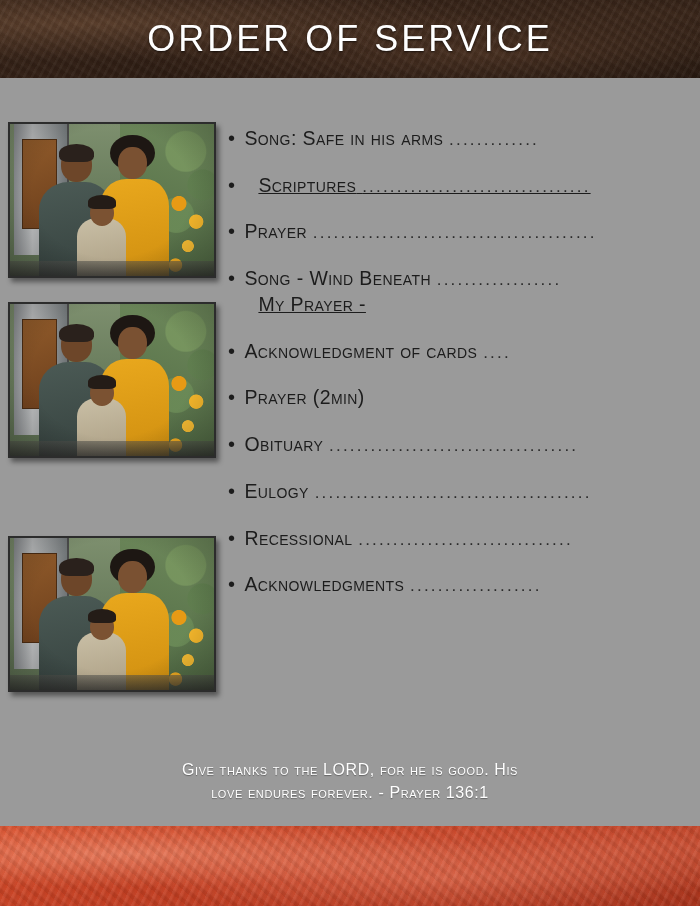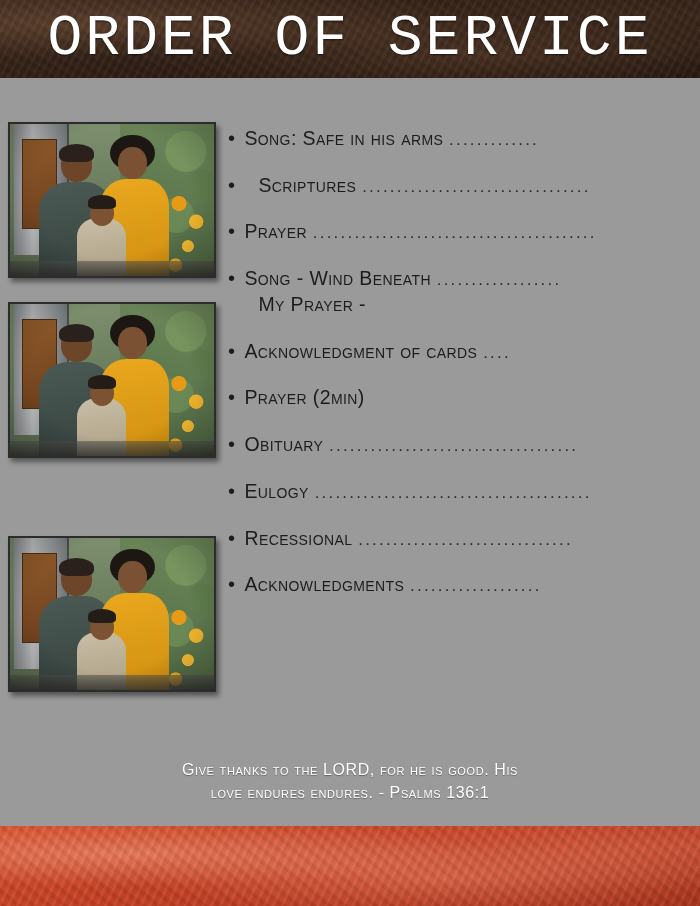--- a/index.html
+++ b/index.html
@@ -41,22 +41,22 @@
     inset: 0;
     background:
       repeating-linear-gradient(118deg, rgba(255,255,255,0.035) 0px, rgba(255,255,255,0.035) 2px, rgba(0,0,0,0.04) 3px, rgba(0,0,0,0.0) 7px),
       repeating-linear-gradient(32deg, rgba(0,0,0,0.05) 0px, rgba(0,0,0,0.05) 3px, rgba(255,255,255,0.02) 5px, rgba(255,255,255,0.0) 9px);
     pointer-events: none;
   }
   .header-title {
     position: relative;
     z-index: 2;
     color: #ffffff;
-    font-family: Liberation Mono, monospace;
-    font-size: 58px;
+    font-family: Liberation Sans, sans-serif;
+    font-size: 36px;
     letter-spacing: 3.0px;
     text-align: center;
     line-height: 78px;
     font-weight: normal;
     text-shadow: 0 1px 2px rgba(0,0,0,0.6);
   }
 
   
   .body-area {
     position: absolute;
@@ -252,20 +252,21 @@
     font-size: 20px;
     line-height: 1.25;
     color: #1c1c1c;
   }
   .item-text {
     flex: 1 1 auto;
   }
   .line2 {
     display: block;
     padding-left: 14px;
+    text-decoration: underline;
   }
   .dots {
     letter-spacing: 2.2px;
     font-size: 17px;
     color: #2a2a2a;
   }
 
   
   .verse {
     position: absolute;
@@ -461,20 +462,20 @@
         <span class="item-text">
           <span>Acknowledgments</span>
           <span class="dots">...................</span>
         </span>
       </div>
 
     </div>
 
     <div class="verse">
       <div>Give thanks to the LORD, for he is good. His</div>
-      <div>love endures endures.  - Psalms 136:1</div>
+      <div>love endures forever.  - Prayer 136:1</div>
     </div>
 
   </div>
 
   <div class="footer-band"></div>
 
 </div>
 
 </body></html>

